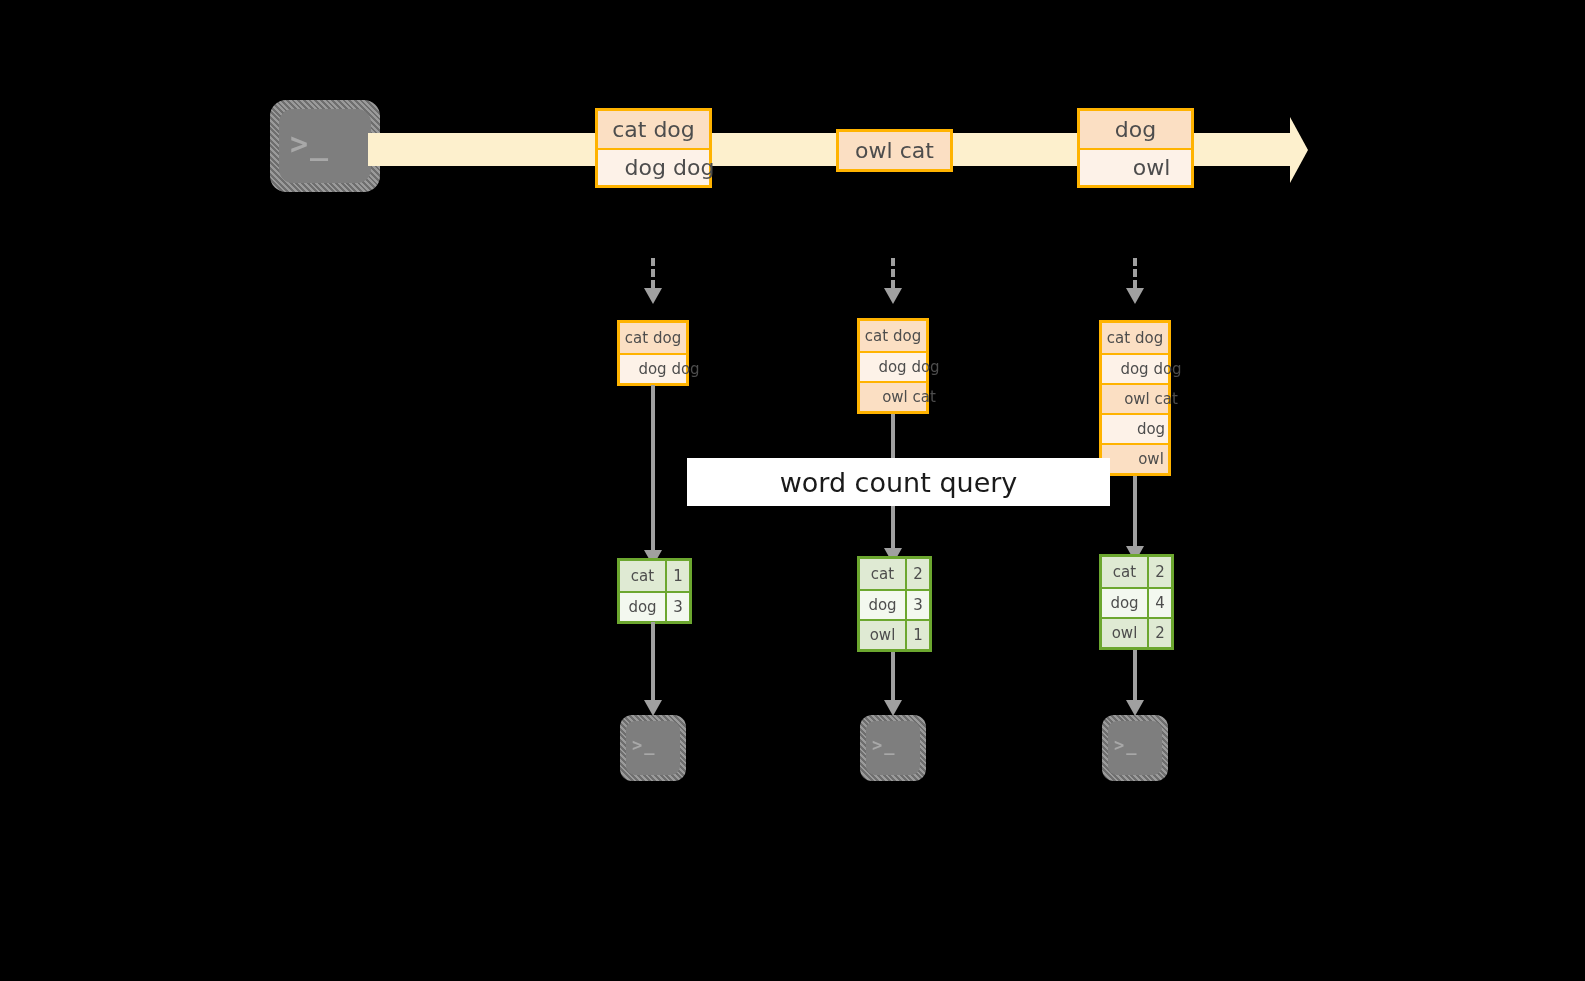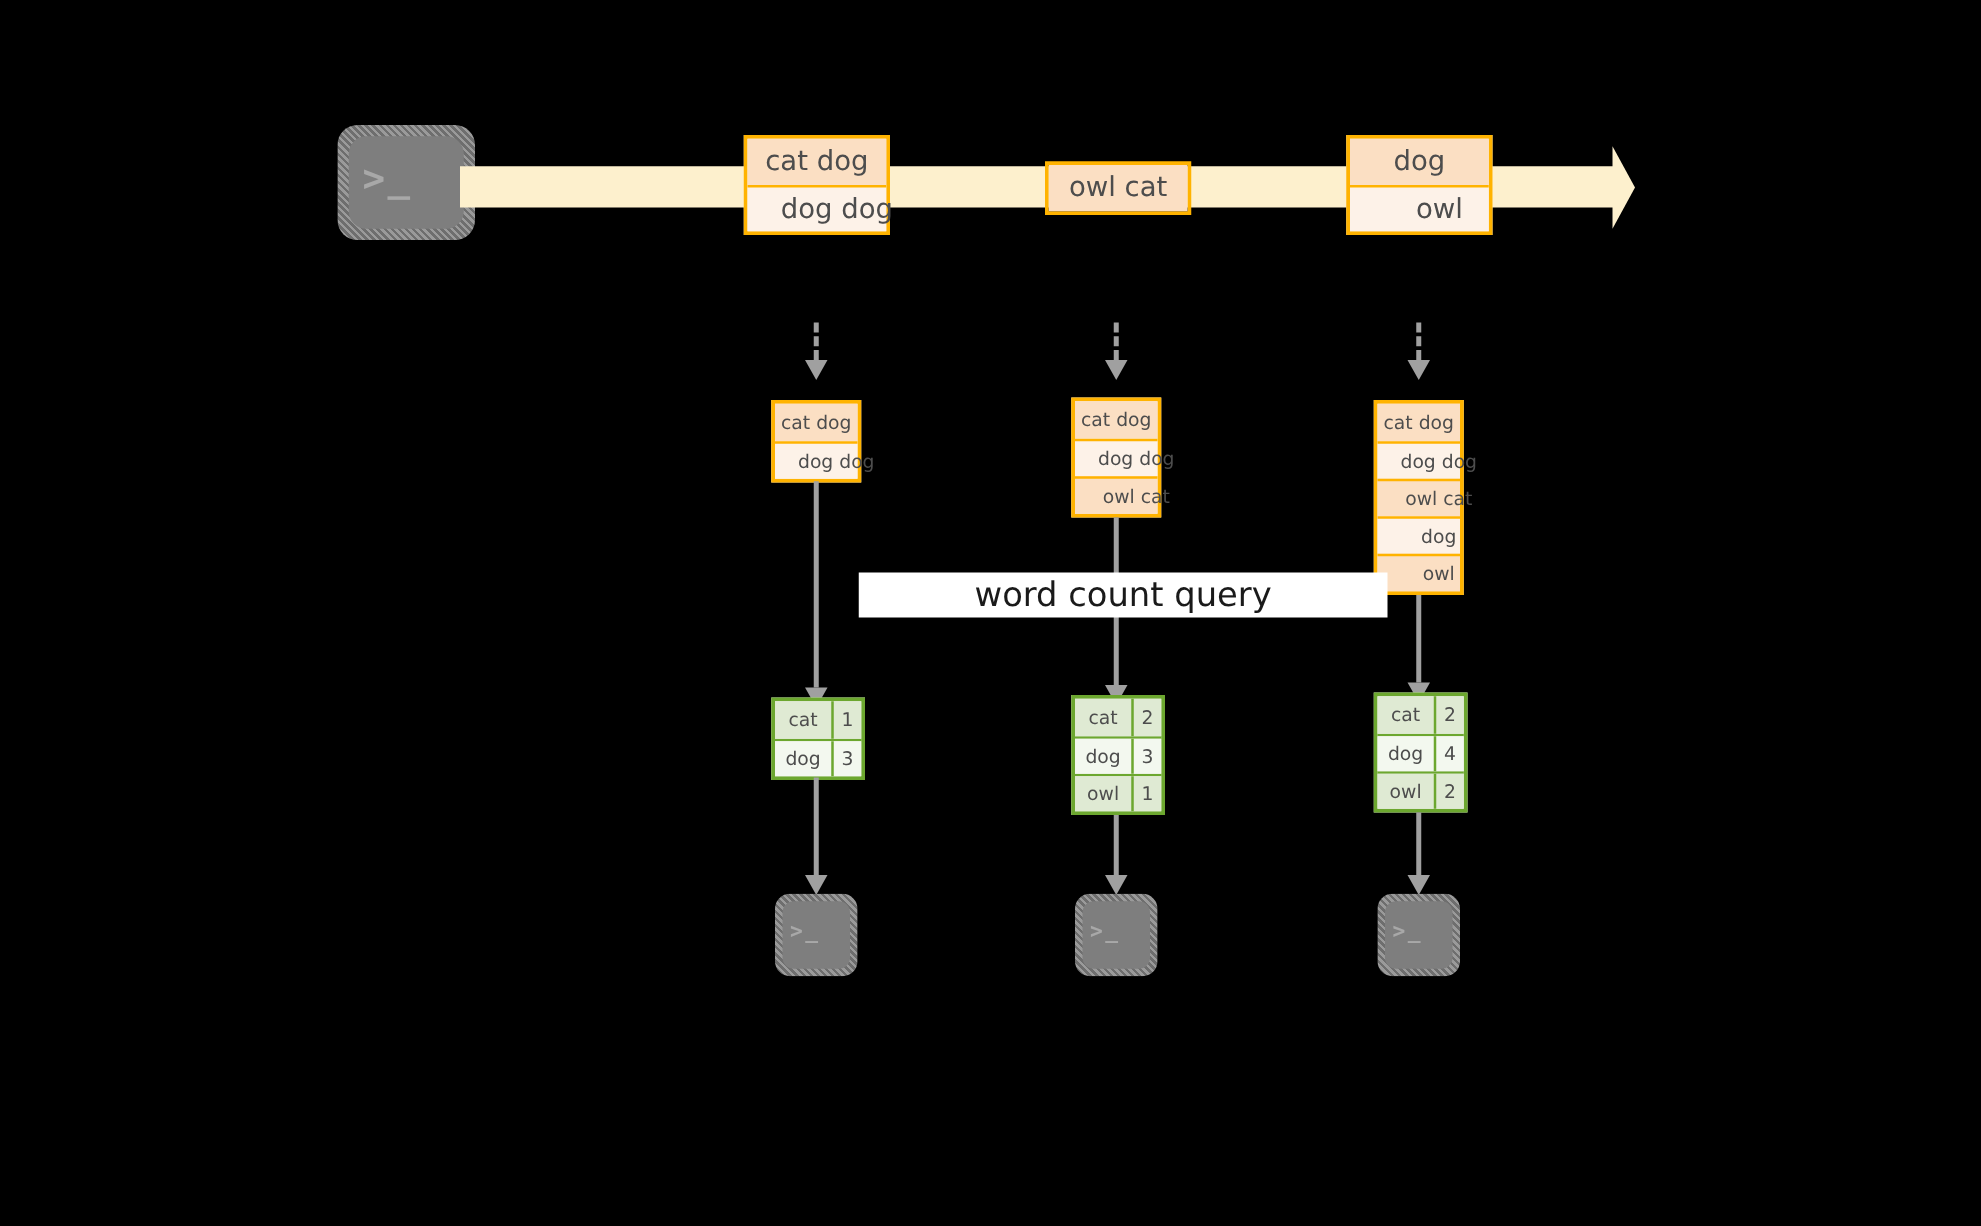--- a/index.html
+++ b/index.html
@@ -146,21 +146,21 @@
     width: 0;
     border-left: 4px dashed #a0a0a0;
   }
 
   
   .query-label {
     position: absolute;
     left: 687px;
     top: 458px;
     width: 423px;
-    height: 36px;
+    height: 48px;
     background: #ffffff;
     display: flex;
     align-items: center;
     justify-content: center;
     color: #1a1a1a;
     font-size: 27px;
     white-space: nowrap;
     z-index: 5;
   }
 </style>

